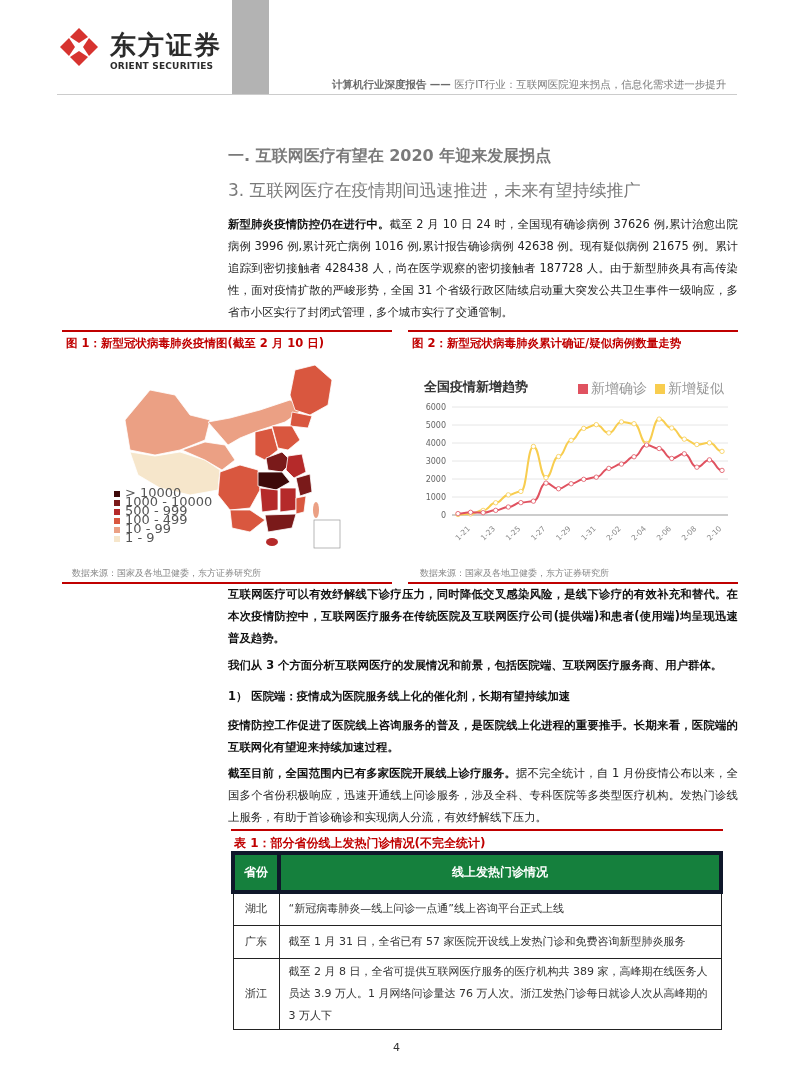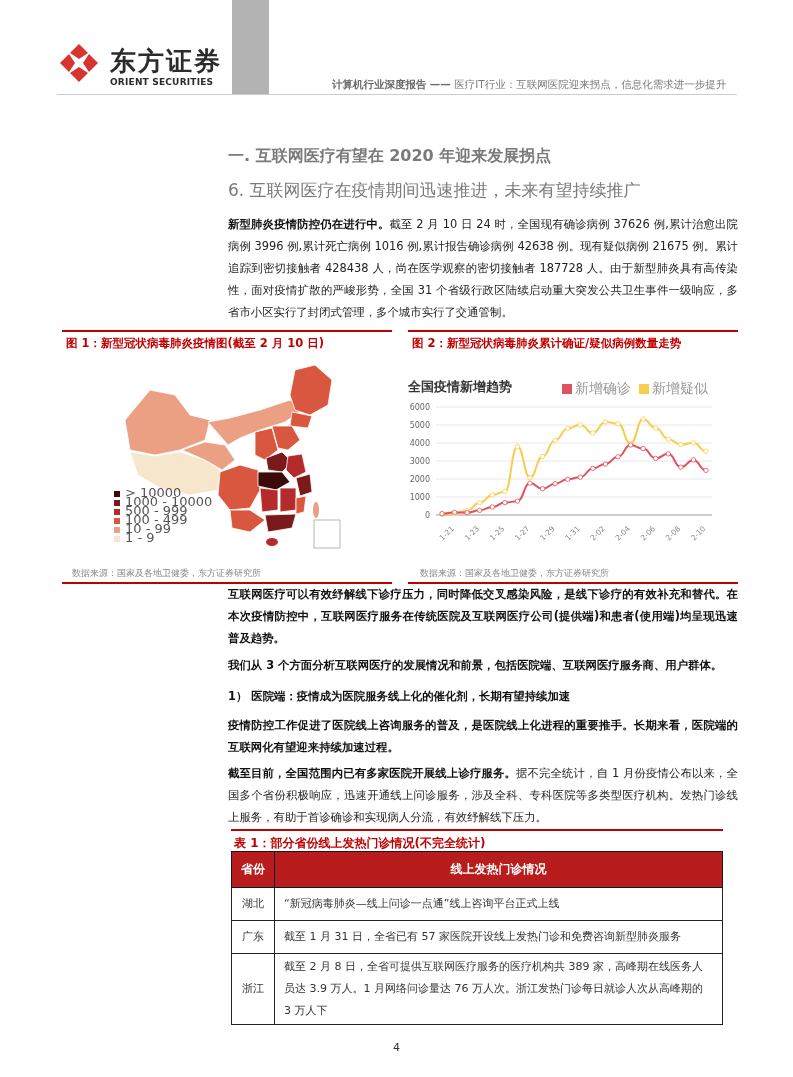--- a/index.html
+++ b/index.html
@@ -1,21 +1,21 @@
 <!DOCTYPE html>
 <html><head>
 <meta charset="utf-8">
 <style>
   html, body { margin: 0; padding: 0; background: #ffffff; }
   body { width: 793px; height: 1077px; position: relative; overflow: hidden;
          font-family: "DejaVu Sans", "Liberation Sans", sans-serif; color: #222; }
   .abs { position: absolute; }
 
   
-  .logo { left: 58px; top: 42px; width: 170px; height: 50px; }
+  .logo { left: 58px; top: 26px; width: 170px; height: 50px; }
   .logo-mark { position: absolute; left: 0; top: 0; width: 42px; height: 42px; }
   .logo-cn { position: absolute; left: 52px; top: 2px; font-size: 26px; font-weight: bold; color: #2b2b2b; letter-spacing: 2px; }
   .logo-en { position: absolute; left: 52px; top: 35px; font-size: 9px; font-weight: bold; color: #2b2b2b; letter-spacing: 0.2px; white-space: nowrap; }
   .gray-bar { left: 232px; top: 0; width: 37px; height: 95px; background: #b3b3b3; }
   .header-line { left: 57px; top: 94px; width: 680px; height: 1px; background: #cccccc; }
   .header-text { left: 332px; top: 78px; font-size: 10.5px; color: #7a7a7a; white-space: nowrap; }
   .header-text b { color: #6a6a6a; }
 
   
   .h1 { left: 228px; top: 146px; font-size: 16px; font-weight: bold; color: #7a7a7a; white-space: nowrap; }
@@ -27,30 +27,30 @@
 
   
   .fig-rule { height: 2px; background: #c00000; }
   .fig-cap { font-size: 11.5px; color: #c00000; white-space: nowrap; font-weight: bold; }
   .src { font-size: 9px; color: #888; white-space: nowrap; }
 
   
   .map-box { left: 100px; top: 360px; width: 245px; height: 190px; }
 
   
-  .chart-box { left: 394px; top: 360px; width: 330px; height: 195px; }
+  .chart-box { left: 410px; top: 360px; width: 330px; height: 195px; }
   .chart-title { position: absolute; left: 14px; top: 18px; font-size: 13px; font-weight: bold; color: #333; }
   .legend { position: absolute; right: 16px; top: 20px; font-size: 14px; color: #999; display: flex; gap: 8px; align-items: center; }
   .legend .sw { display: inline-block; width: 10px; height: 10px; margin-right: 3px; vertical-align: -1px; }
 
   
   .tbl-cap-rule { left: 231px; top: 829px; width: 492px; height: 2px; background: #c00000; }
   .tbl-cap { left: 234px; top: 835px; font-size: 12px; color: #c00000; font-weight: bold; white-space: nowrap; }
   table.tbl { position: absolute; left: 231px; top: 851px; width: 492px; border-collapse: collapse; font-size: 11px; }
-  .tbl th { background: #b91c1c; color: #fff; font-weight: bold; height: 33px; border: 1px solid #0f172a; font-size: 12px; }
+  .tbl th { background: #15803d; color: #fff; font-weight: bold; height: 33px; border: 4px solid #0f172a; font-size: 12px; }
   .tbl td { border: 1px solid #222; color: #333; padding: 2px 9px; line-height: 22px; vertical-align: middle; }
   .tbl td.prov { text-align: center; width: 34px; padding: 0; }
 
   .page-num { left: 393px; top: 1041px; font-size: 11px; color: #333; }
 </style>
 </head>
 <body>
 
 <div class="abs gray-bar"></div>
 <div class="abs logo">
@@ -66,21 +66,21 @@
   <div class="logo-en">ORIENT SECURITIES</div>
 </div>
 <div class="abs header-text">
   <b>计算机行业深度报告</b>
   <b>——</b>
   <span>医疗IT行业：互联网医院迎来拐点，信息化需求进一步提升</span>
 </div>
 <div class="abs header-line"></div>
 
 <div class="abs h1">一. 互联网医疗有望在 2020 年迎来发展拐点</div>
-<div class="abs h2">6. 互联网医疗在疫情期间迅速推进，未来有望持续推广</div>
+<div class="abs h2">3. 互联网医疗在疫情期间迅速推进，未来有望持续推广</div>
 
 <div class="abs para" style="top:213px;">
   <b>新型肺炎疫情防控仍在进行中。</b><span>截至 2 月 10 日 24 时，全国现有确诊病例 37626 例,累计治愈出院病例 3996 例,累计死亡病例 1016 例,累计报告确诊病例 42638 例。现有疑似病例 21675 例。累计追踪到密切接触者 428438 人，尚在医学观察的密切接触者 187728 人。由于新型肺炎具有高传染性，面对疫情扩散的严峻形势，全国 31 个省级行政区陆续启动重大突发公共卫生事件一级响应，多省市小区实行了封闭式管理，多个城市实行了交通管制。</span>
 </div>
 
 <div class="abs fig-rule" style="left:62px; top:330px; width:330px;"></div>
 <div class="abs fig-cap" style="left:66px; top:336px;">图 1：新型冠状病毒肺炎疫情图(截至 2 月 10 日)</div>
 
 <div class="abs map-box">
   <svg width="245" height="190" viewBox="0 0 245 190">

